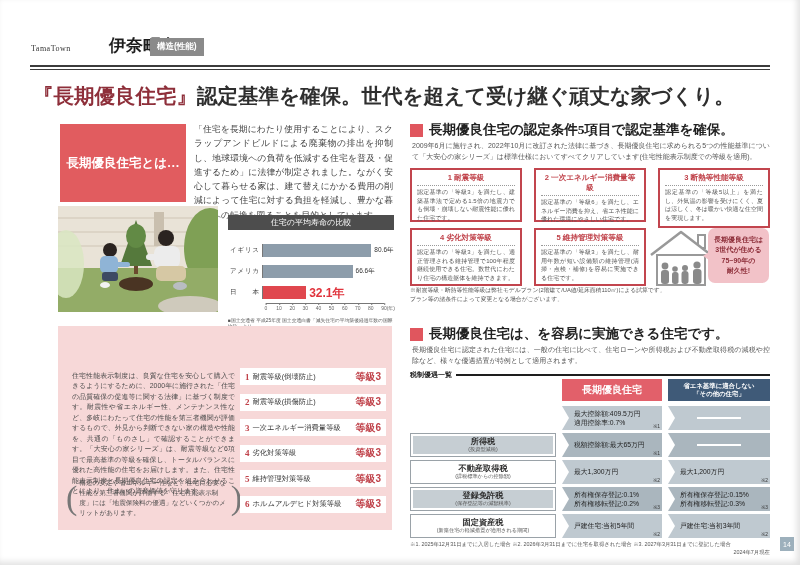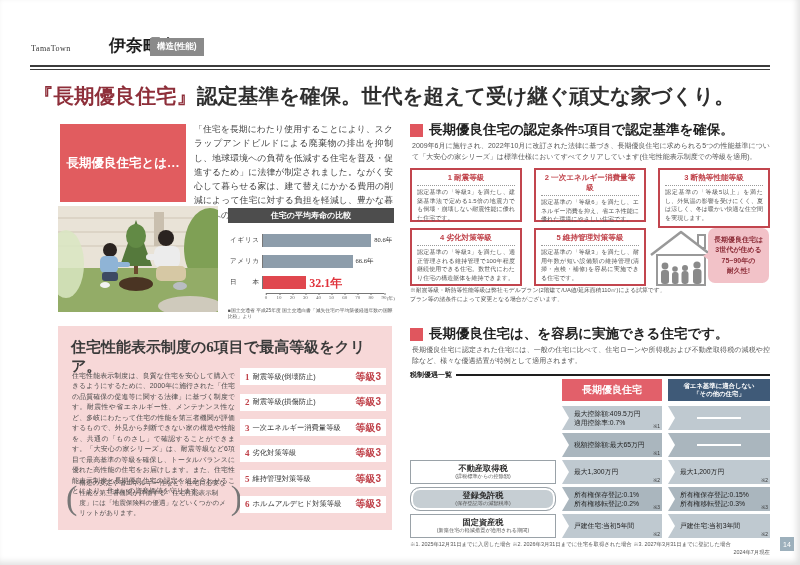--- a/index.html
+++ b/index.html
@@ -20,22 +20,22 @@
   
   .intro-box { position:absolute; left:60px; top:124px; width:126px; height:78px; background:#e15c5f; color:#fff;
                font-family:"Liberation Serif",serif; font-size:12.5px; font-weight:bold; display:flex; align-items:center; justify-content:center; }
   .intro-text { position:absolute; left:194px; top:122px; width:199px; font-size:8.8px; line-height:1.62; color:#3f3f3f; text-align:justify; }
 
   
   .photo { position:absolute; left:58px; top:206px; width:160px; height:106px; overflow:hidden; }
 
   
   .chart { position:absolute; left:226px; top:204px; width:170px; height:110px; }
-  .chart-title { background:#4d4d4d; color:#fff; font-size:8px; font-weight:bold; text-align:center; padding:2px 0; margin:4px 2px; }
-  .chart-plot { position:relative; margin:8px 12px 0 4px; height:72px;font-family:Liberation Serif, serif; }
+  .chart-title { background:#4d4d4d; color:#fff; font-size:8px; font-weight:normal; text-align:center; padding:2px 0; margin:11px 2px; }
+  .chart-plot { position:relative; margin:8px 12px 0 4px; height:72px; }
   .bar-row { display:flex; align-items:center; height:18px; margin-bottom:3px; }
   .bar-label { width:32px; font-size:6.5px; color:#444; text-align:justify; text-align-last:justify; padding-right:3px; }
   .bar-track { position:relative; flex:1; height:13px; border-left:1px solid #777; }
   .bar { position:absolute; left:0; top:0; height:13px; background:#8d9dab; }
   .bar.hl { background:#e0474e; }
   .bar-value { position:absolute; top:2px; font-size:6.5px; color:#333; white-space:nowrap; }
   .bar-value.hl { color:#e0333c; font-weight:bold; font-size:12px; top:-1px; }
   .x-axis { position:absolute; left:36px; right:0; bottom:0; height:10px; border-top:1px solid #777; }
   .tick { position:absolute; top:1px; transform:translateX(-50%); font-size:5px; color:#666; }
   .tick::before { content:""; position:absolute; left:50%; top:-2px; width:1px; height:2px; background:#777; }
@@ -175,21 +175,20 @@
           <span class="tick" style="left: 66.6667%;">60</span>
           <span class="tick" style="left: 77.7778%;">70</span>
           <span class="tick" style="left: 88.8889%;">80</span>
           <span class="tick" style="left: 100%;">90</span>
         </div>
     </div>
     <div class="chart-source">■国土交通省 平成25年度 国土交通白書「滅失住宅の平均築後経過年数の国際比較」より</div>
   </div>
 
   <section class="pink-panel">
-    <h2 class="perf-heading">住宅性能表示制度の6項目で最高等級をクリア。</h2>
     <p class="perf-body">住宅性能表示制度は、良質な住宅を安心して購入できるようにするために、2000年に施行された「住宅の品質確保の促進等に関する法律」に基づく制度です。耐震性や省エネルギー性、メンテナンス性など、多岐にわたって住宅の性能を第三者機関が評価するもので、外見から判断できない家の構造や性能を、共通の「ものさし」で確認することができます。「大安心の家シリーズ」は、耐震等級など6項目で最高基準の等級を確保し、トータルバランスに優れた高性能の住宅をお届けします。また、住宅性能表示制度と長期優良住宅の認定を組み合わせることにより、住まいの資産価値を守ります。</p>
     <div class="perf-note">
       <span class="paren">(</span>
       <span class="note-text">構造の安定や省エネルギー性など、住宅に必要な性能を第三者機関が評価する「住宅性能表示制度」には「地震保険料の優遇」などいくつかのメリットがあります。</span>
       <span class="paren">)</span>
     </div>
     <div class="perf-items">
       <div class="perf-item">
           <span class="no">1</span>
           <span class="lbl">耐震等級(倒壊防止)</span>
@@ -294,20 +293,24 @@
       <span class="val">最大控除額:409.5万円
 適用控除率:0.7%</span>
       <span class="note">※1</span>
     </div>
   <div class="cell cell-other na" style="left:668px; top:406px; width:102px;">
       <span class="val"></span>
       <span class="note"></span>
       <i class="dash"></i>
     </div>
 
+  <div class="row-label alt" style="top:433px;">
+      <span class="rl">所得税</span>
+      <span class="rs">(投資型減税)</span>
+    </div>
   <div class="cell cell-good alt" style="left:562px; top:433px;">
       <span class="val">税額控除額:最大65万円</span>
       <span class="note">※1</span>
     </div>
   <div class="cell cell-other alt na" style="left:668px; top:433px; width:102px;">
       <span class="val"></span>
       <span class="note"></span>
       <i class="dash"></i>
     </div>
 
@@ -317,21 +320,21 @@
     </div>
   <div class="cell cell-good" style="left:562px; top:460px;">
       <span class="val">最大1,300万円</span>
       <span class="note">※2</span>
     </div>
   <div class="cell cell-other" style="left:668px; top:460px; width:102px;">
       <span class="val">最大1,200万円</span>
       <span class="note">※2</span>
     </div>
 
-  <div class="row-label alt" style="top:487px;border-radius:10px;">
+  <div class="row-label alt" style="top:487px;">
       <span class="rl">登録免許税</span>
       <span class="rs">(保存登記等の減額税率)</span>
     </div>
   <div class="cell cell-good alt" style="left:562px; top:487px;">
       <span class="val">所有権保存登記:0.1%
 所有権移転登記:0.2%</span>
       <span class="note">※3</span>
     </div>
   <div class="cell cell-other alt" style="left:668px; top:487px; width:102px;">
       <span class="val">所有権保存登記:0.15%

